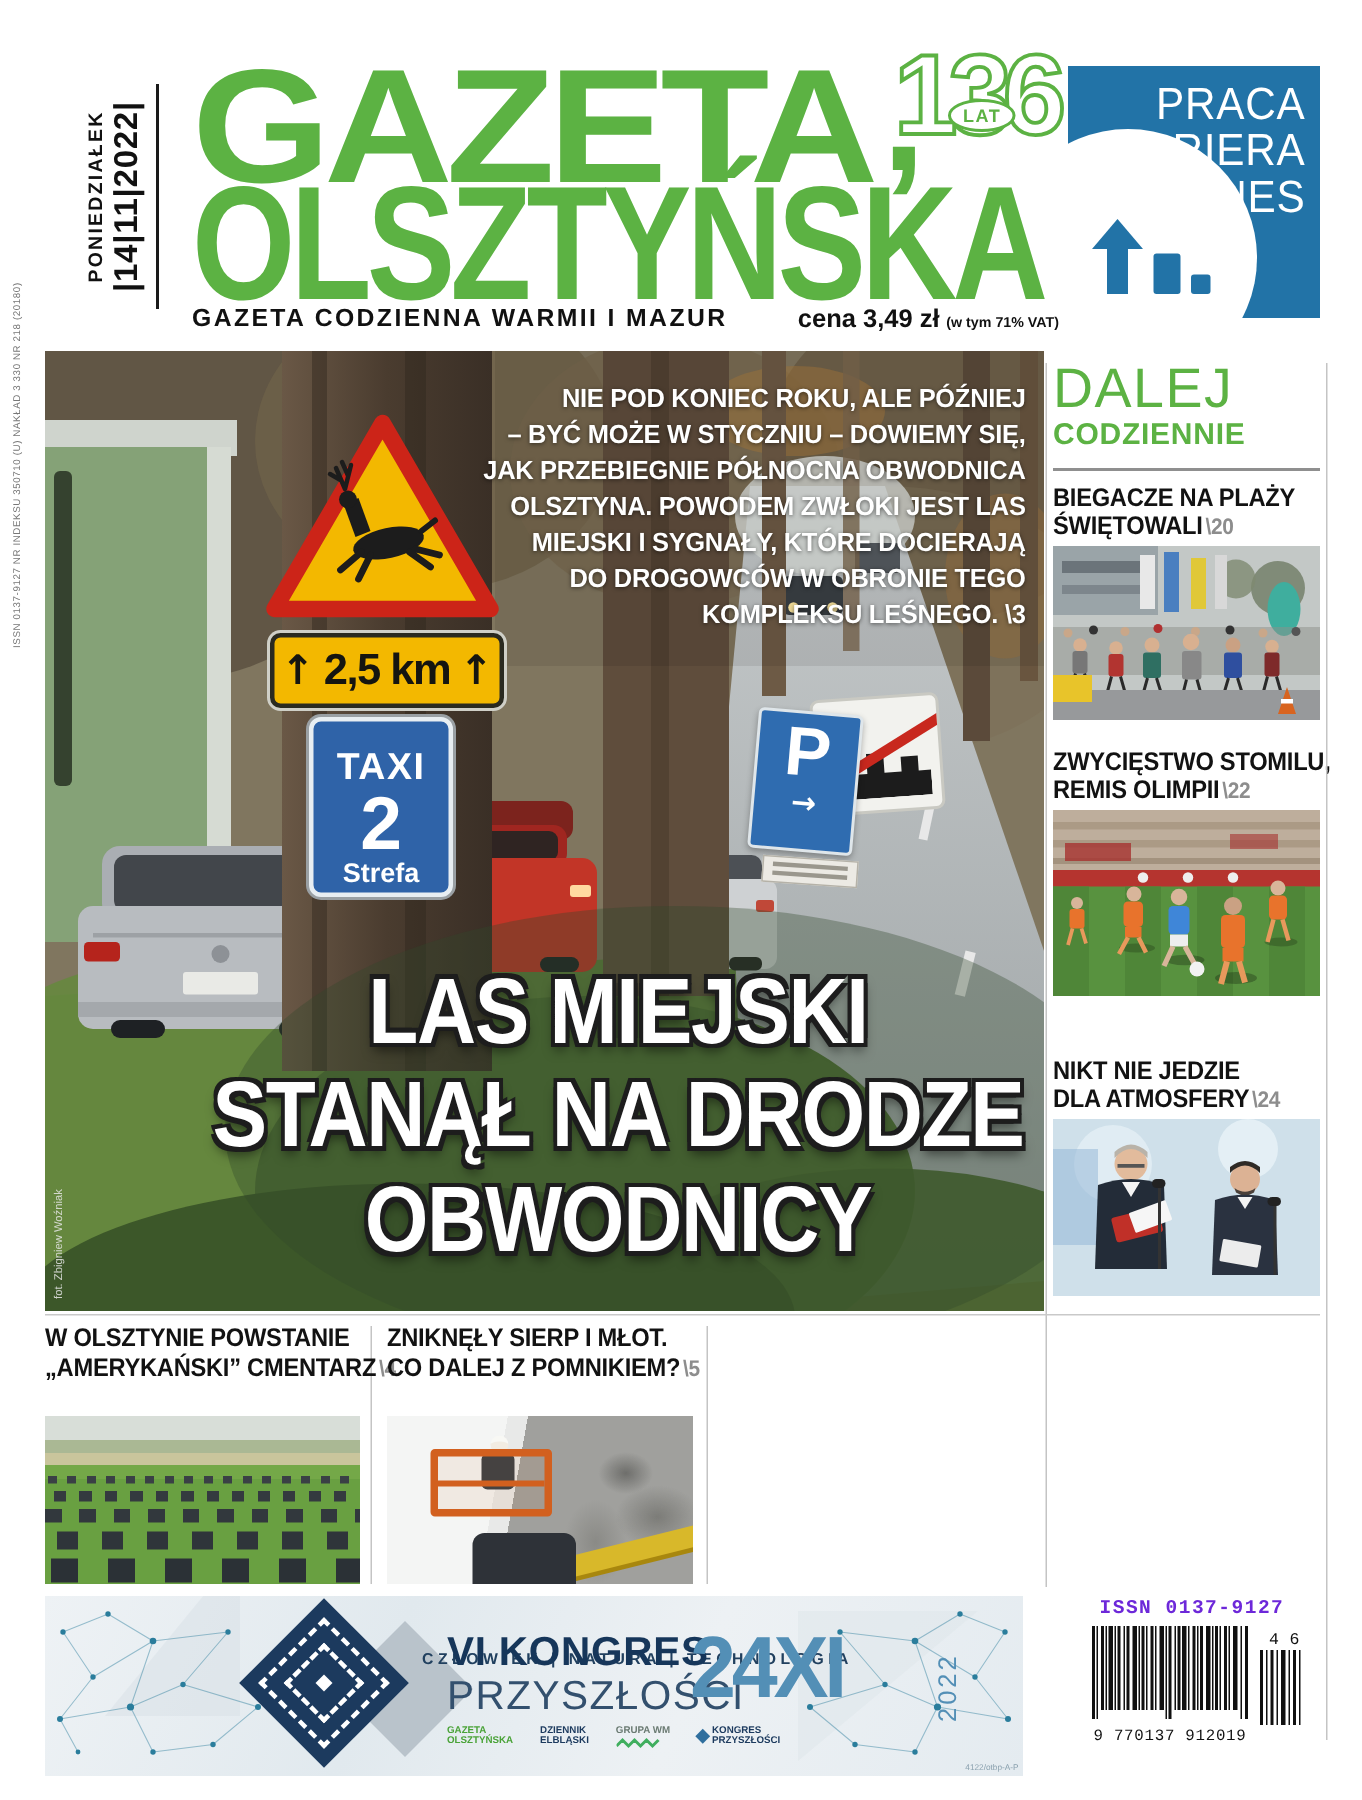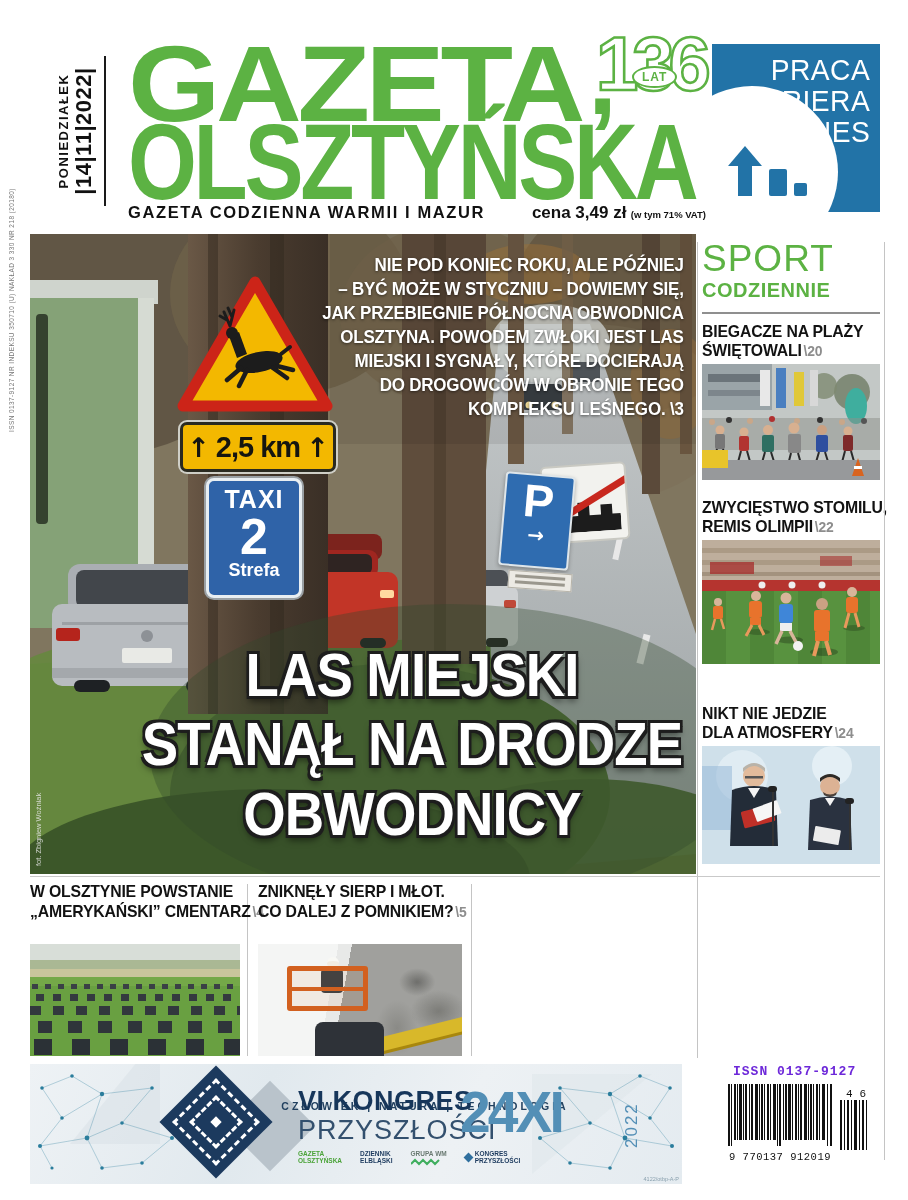--- a/index.html
+++ b/index.html
@@ -53,21 +53,21 @@
   .headline .hl { font-size:62px; font-weight:bold; color:#fff; line-height:1.12; white-space:nowrap; letter-spacing:-1px; transform:scaleX(.88); transform-origin:100% 50%;
     text-shadow:3px 3px 0 #1d1d1d, -3px 3px 0 #1d1d1d, 3px -3px 0 #1d1d1d, -3px -3px 0 #1d1d1d, 0 5px 8px rgba(0,0,0,.55); }
 
   
   .sign { position:absolute; }
   .sign-deer { left:145px; top:40px; width:160px; height:145px; }
   .sign-dist { left:150px; top:188px; width:156px; height:50px; background:#f3b800; border:3px solid #2a2a20; border-radius:7px; box-shadow:0 0 0 2px #cfcfc7; display:flex; align-items:center; justify-content:center; gap:6px; }
   .sign-dist .ar { font-family:"DejaVu Sans", sans-serif; font-size:27px; font-weight:bold; color:#151510; line-height:1; }
   .sign-dist .dtx { font-size:29px; font-weight:bold; color:#151510; letter-spacing:-1px; }
   .sign-taxi { left:176px; top:244px; width:96px; height:120px; background:#2f63a8; border:3px solid #e8eef2; border-radius:8px; box-shadow:0 0 0 2px #9aa0a4; color:#fff; text-align:center; }
-  .sign-taxi .t1 { font-size:25px; font-weight:bold; letter-spacing:1px; margin-top:4px; }
+  .sign-taxi .t1 { font-size:25px; font-weight:bold; letter-spacing:1px; margin-top:16px; }
   .sign-taxi .t2 { font-size:50px; font-weight:bold; line-height:.92; }
   .sign-taxi .t3 { font-size:18px; font-weight:bold; }
   .sign-narrow { left:512px; top:230px; width:86px; height:78px; background:#f2f2ee; border:2px solid #c9c9c2; border-radius:6px; transform:rotate(-4deg); overflow:hidden; }
   .sign-narrow .blk { position:absolute; right:6px; bottom:8px; width:52px; height:30px; background:#1c1c1c; clip-path:polygon(0 100%,0 45%,18% 45%,18% 0,40% 0,40% 45%,62% 45%,62% 12%,84% 12%,84% 45%,100% 45%,100% 100%); }
   .sign-narrow .red { position:absolute; left:-12px; top:28px; width:130px; height:7px; background:#c8281e; transform:rotate(-28deg); }
   .sign-park { left:472px; top:240px; width:70px; height:94px; background:#2f6cb0; border:2px solid #dfe6ea; border-radius:4px; transform:rotate(5deg); color:#fff; text-align:center; box-shadow:0 2px 4px rgba(0,0,0,.3); }
   .sign-park .pl { font-size:46px; font-weight:bold; line-height:1.1; }
   .sign-park .parr { font-family:"DejaVu Sans", sans-serif; font-size:20px; font-weight:bold; line-height:.8; }
   .sign-plate { left:478px; top:338px; width:64px; height:18px; background:#eceae4; border:1px solid #b5b2a8; transform:rotate(4deg); }
   .sign-plate i { display:block; height:3px; background:#9a978d; margin:3px 6px 0; }
@@ -343,21 +343,21 @@
     <div class="headline">
       <div class="hl">LAS MIEJSKI</div>
       <div class="hl">STANĄŁ NA DRODZE</div>
       <div class="hl">OBWODNICY</div>
     </div>
 
     <div class="credit">fot. Zbigniew Woźniak</div>
   </div>
 
   <div class="sb">
-    <div class="sport1">SPORT</div>
+    <div class="sport1">DALEJ</div>
     <div class="sport2">CODZIENNIE</div>
     <div class="sbrule"></div>
 
     <div class="sb-title st1">
       <span>BIEGACZE NA PLAŻY</span><br>
       <span>ŚWIĘTOWALI</span><span class="pg">\20</span>
     </div>
     <div class="sp1">
       <svg width="178" height="116" viewBox="0 0 178 116">
         <rect width="178" height="116" fill="#c3c8c6"></rect>

